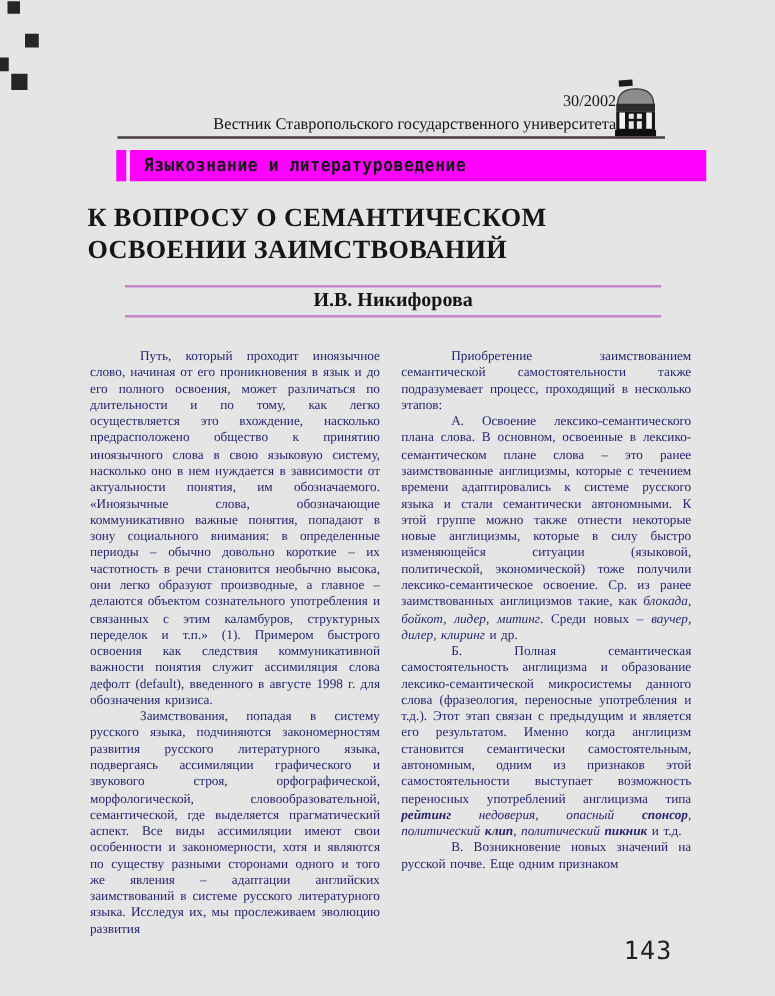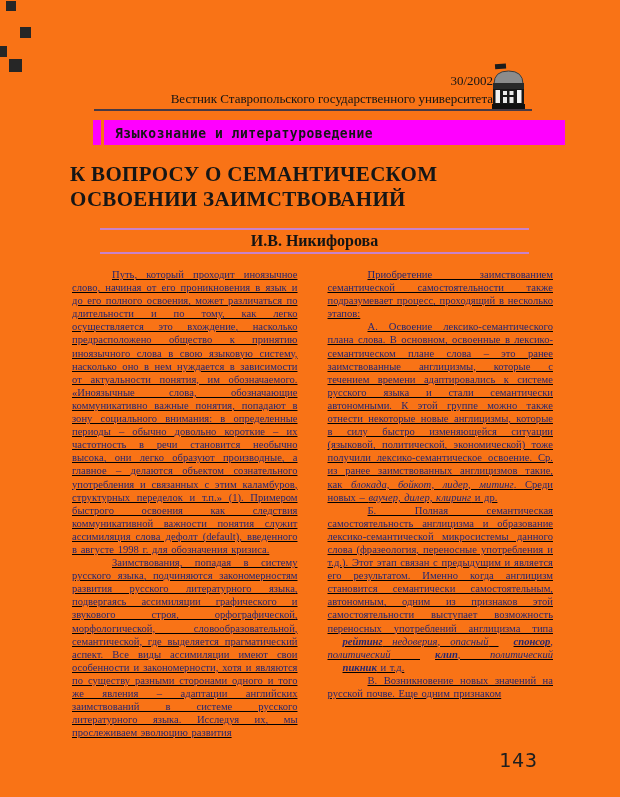--- a/index.html
+++ b/index.html
@@ -1,16 +1,16 @@
 <!DOCTYPE html>
 <html><head>
 <meta charset="utf-8">
 <style>
   html,body{margin:0;padding:0;background:#ffffff;}
-  .page{position:relative;width:620px;height:797px;background:#f97316;overflow:hidden;
+  .page{position:relative;width:620px;height:797px;background:#e5e5e5;overflow:hidden;
         font-family:"Liberation Serif",serif;}
 
   
   .sq{position:absolute;background:#262626;}
   .sq1{left:6px;top:1px;width:10px;height:10px;}
   .sq2{left:20px;top:27px;width:11px;height:11px;}
   .sq3{left:0px;top:46px;width:7px;height:11px;}
   .sq4{left:9px;top:59px;width:13px;height:13px;}
 
   
@@ -29,27 +29,27 @@
   
   .title{position:absolute;top:162px;left:70px;width:483px;text-align:left;
         font-weight:bold;font-size:21px;line-height:25px;color:#161616;letter-spacing:0.3px;}
 
   
   .author{position:absolute;top:228px;left:100px;width:429px;
         border-top:2px solid #c983c9;border-bottom:2px solid #c983c9;}
   .author div{text-align:center;font-weight:bold;font-size:16px;line-height:22px;color:#141414;}
 
   
-  .cols{position:absolute;top:268px;left:72px;width:481px;display:flex;gap:30px;text-decoration:underline;}
+  .cols{position:absolute;top:279px;left:72px;width:481px;display:flex;gap:17px;}
   .col{width:232px;text-align:justify;font-size:10.6px;line-height:13.1px;color:#272770;
         word-spacing:1px;}
   .col p{margin:0;}
   .col p.ind{text-indent:40px;}
   .col .i{font-style:italic;}
-  .col .bi{font-style:italic;font-weight:bold;margin-left:15px;}
+  .col .bi{font-style:italic;font-weight:bold;}
 
   .pagenum{position:absolute;top:748px;left:499px;font-size:20px;color:#1f1f1f;
         font-family:"DejaVu Sans Mono",monospace;letter-spacing:1px;}
 </style>
 </head>
 <body>
 
 <div class="page">
 
   <div class="sq sq1"></div>

